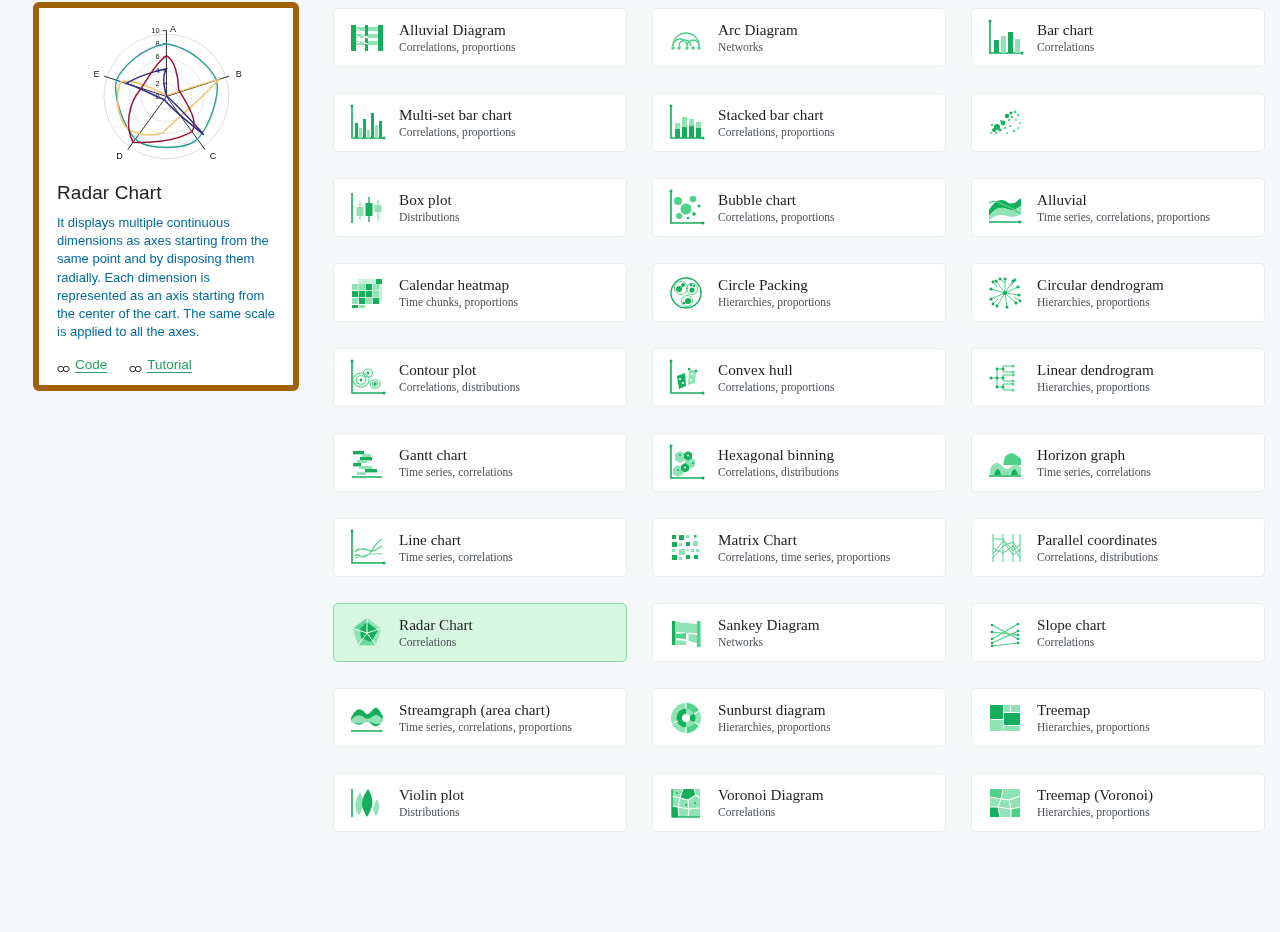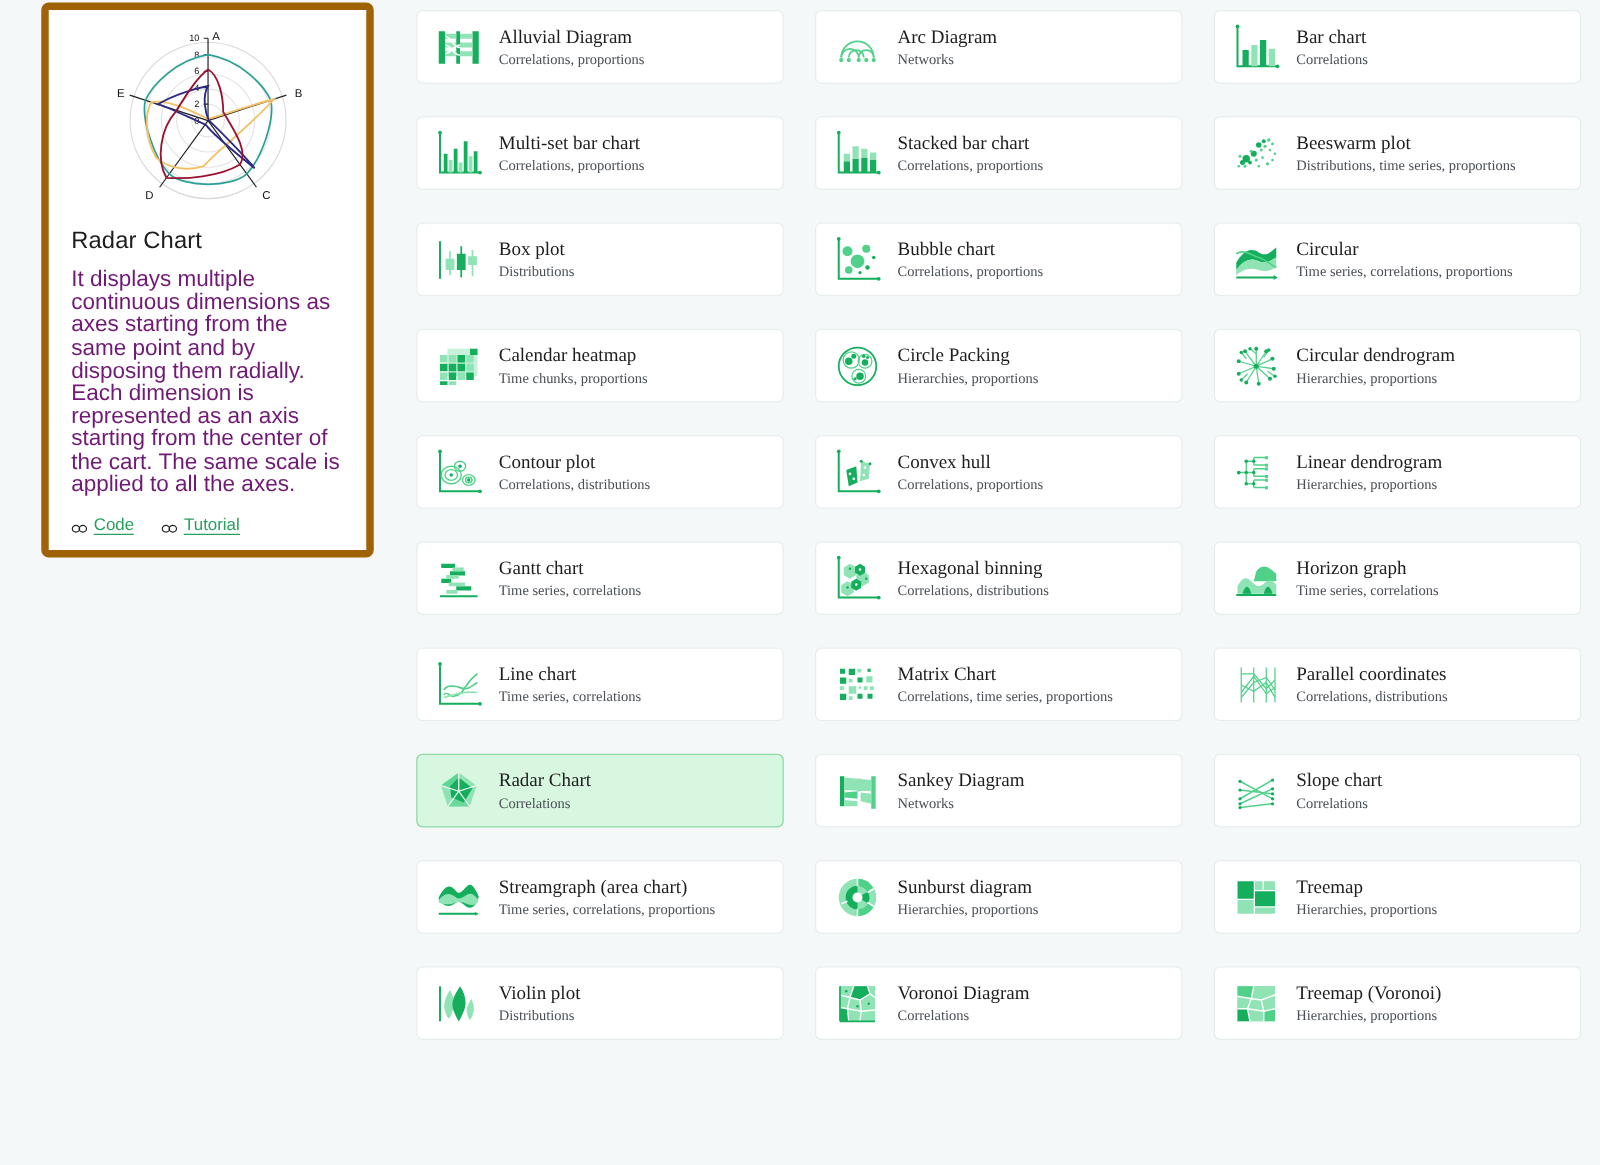--- a/index.html
+++ b/index.html
@@ -35,23 +35,23 @@
   }
   .detail-body { padding: 0 18px; }
   .detail-title {
     font-size: 19px;
     color: #1d1d1f;
     font-weight: 400;
     margin: 6px 0 10px 0;
     letter-spacing: 0.1px;
   }
   .detail-desc {
-    font-size: 18px;
+    font-size: 13px;
     line-height: 18.2px;
-    color: #701a75;
+    color: #0369a1;
     margin: 0 0 16px 0;
   }
   .detail-links {
     display: flex;
     gap: 22px;
     align-items: center;
   }
   .detail-link {
     display: inline-flex;
     align-items: center;
@@ -320,24 +320,20 @@
               <circle cx="16" cy="18" r="1.2"></circle>
       <circle cx="7" cy="22" r="1.2"></circle>
               <circle cx="11" cy="30" r="1.2"></circle>
               <circle cx="6" cy="30" r="1"></circle>
       <circle cx="31" cy="17" r="1"></circle>
               <circle cx="35" cy="20" r="1"></circle>
               <circle cx="22" cy="30" r="1"></circle>
             </g>
           </svg>
         </span>
-        <span class="card-text">
-          <span class="card-title" style="display:block">Beeswarm plot</span>
-          <span class="card-sub" style="display:block">Distributions, time series, proportions</span>
-        </span>
       </div>
       <div class="card">
         <span class="card-icon">
           <svg viewBox="0 0 40 40" xmlns="http://www.w3.org/2000/svg">
       <line x1="5" y1="5" x2="5" y2="35" stroke="#14ae5c" stroke-width="1.6"></line>
       <g stroke="#8fe3b4" stroke-width="1.4">
               <line x1="13" y1="13" x2="13" y2="32"></line>
             </g>
       <rect x="9.5" y="19" width="7" height="9" fill="#8fe3b4"></rect>
       <g stroke="#14ae5c" stroke-width="1.4">
@@ -383,21 +379,21 @@
         <span class="card-icon">
           <svg viewBox="0 0 40 40" xmlns="http://www.w3.org/2000/svg">
       <path d="M4 22 C10 12 16 10 22 14 C28 18 32 13 36 10 L36 18 C32 20 28 24 22 21 C16 18 10 20 4 28 Z" fill="#14ae5c"></path>
       <path d="M4 28 C10 20 16 18 22 21 C28 24 32 20 36 18 L36 26 C32 28 28 30 22 28 C16 26 10 27 4 32 Z" fill="#8fe3b4"></path>
       <path d="M4 15 C10 11 16 16 22 18 C28 20 32 24 36 26" fill="none" stroke="#4fd189" stroke-width="1.3"></path>
       <line x1="4" y1="34" x2="36" y2="34" stroke="#14ae5c" stroke-width="1.5"></line>
       <path d="M34 32 L37 34 L34 36Z" fill="#14ae5c"></path>
           </svg>
         </span>
         <span class="card-text">
-          <span class="card-title" style="display:block">Circular</span>
+          <span class="card-title" style="display:block">Alluvial</span>
           <span class="card-sub" style="display:block">Time series, correlations, proportions</span>
         </span>
       </div>
       <div class="card">
         <span class="card-icon">
           <svg viewBox="0 0 40 40" xmlns="http://www.w3.org/2000/svg">
       <rect x="11" y="6" width="24" height="22" fill="#8fe3b4" opacity=".5"></rect>
       <g fill="#8fe3b4">
               <rect x="5" y="11" width="6" height="6"></rect>
               <rect x="12" y="11" width="6" height="6"></rect>

